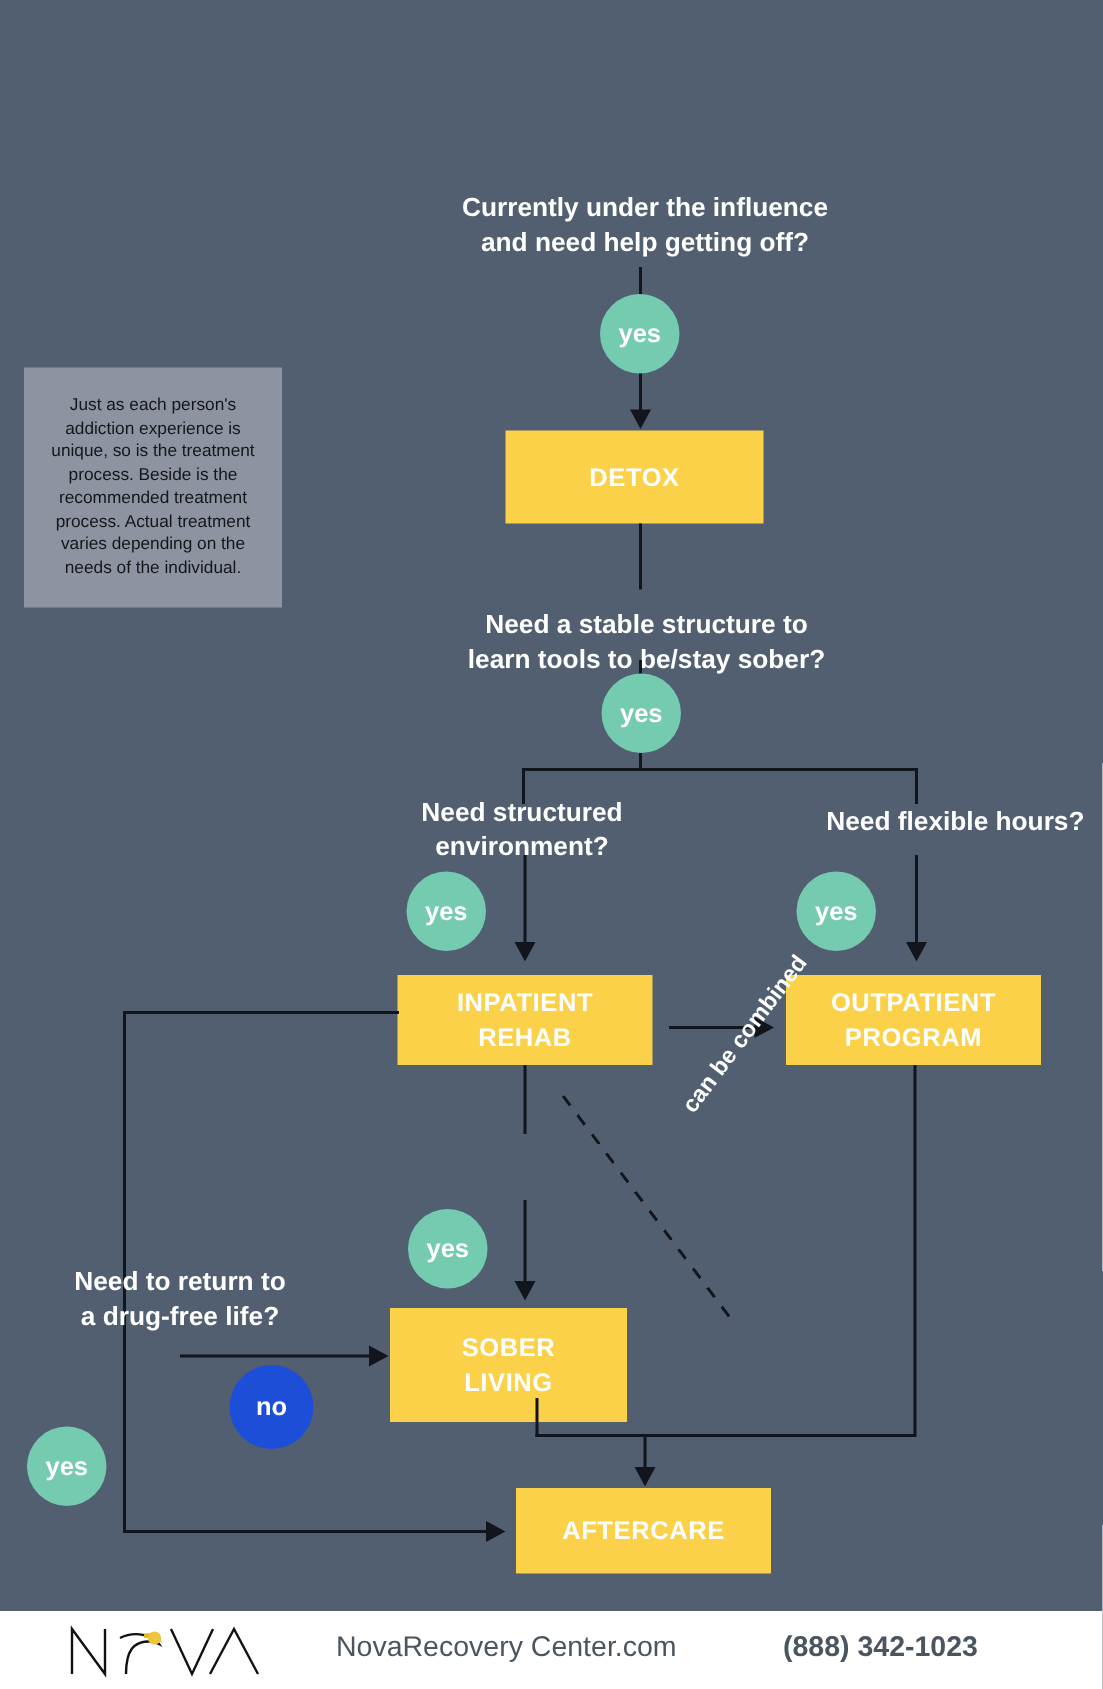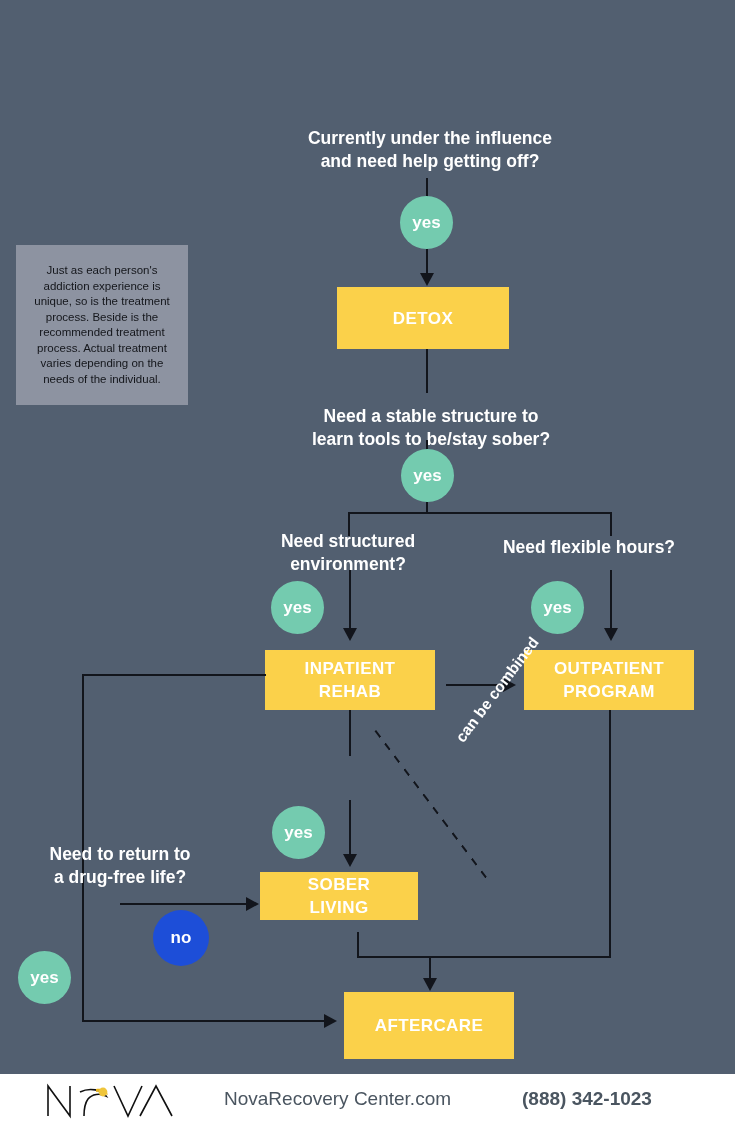--- a/index.html
+++ b/index.html
@@ -227,21 +227,21 @@
   <div class="line vline" style="left:610px; top:512px; height:24px;"></div>
 
   <div class="question" style="left:243px; top:530px; width:210px;">Need structured
 environment?</div>
 
   <div class="circle yes" style="left:271px; top:581px; width:53px; height:53px;">yes</div>
 
   <div class="line vline" style="left:349px; top:570px; height:60px;"></div>
   <div class="arrowhead arrow-down" style="left:343px; top:628px;"></div>
 
-  <div class="question" style="left:484px; top:536px; width:210px;">Need flexible hours?</div>
+  <div class="question" style="left:513px; top:536px; width:210px;text-align:right;">Need flexible hours?</div>
 
   <div class="circle yes" style="left:531px; top:581px; width:53px; height:53px;">yes</div>
 
   <div class="line vline" style="left:610px; top:570px; height:60px;"></div>
   <div class="arrowhead arrow-down" style="left:604px; top:628px;"></div>
 
   <div class="pbox" style="left:265px; top:650px; width:170px; height:60px;">INPATIENT
 REHAB</div>
 
   <div class="pbox" style="left:524px; top:650px; width:170px; height:60px;">OUTPATIENT
@@ -266,30 +266,30 @@
   <div class="question" style="left:5px; top:843px; width:230px;">Need to return to
 a drug-free life?</div>
 
   <div class="line hline" style="left:120px; top:903px; width:128px;"></div>
   <div class="arrowhead arrow-right" style="left:246px; top:897px;"></div>
 
   <div class="circle no" style="left:153px; top:910px; width:56px; height:56px;">no</div>
 
   <div class="circle yes" style="left:18px; top:951px; width:53px; height:53px;">yes</div>
 
-  <div class="pbox" style="left:260px; top:872px; width:158px; height:48px;">SOBER
+  <div class="pbox" style="left:260px; top:872px; width:158px; height:76px;">SOBER
 LIVING</div>
 
   <div class="line vline" style="left:357px; top:932px; height:26px;"></div>
   <div class="line hline" style="left:357px; top:956px; width:254px;"></div>
   <div class="line vline" style="left:609px; top:710px; height:246px;"></div>
   <div class="line vline" style="left:429px; top:956px; height:26px;"></div>
   <div class="arrowhead arrow-down" style="left:423px; top:978px;"></div>
 
-  <div class="pbox" style="left:344px; top:992px; width:170px; height:67px;">AFTERCARE</div>
+  <div class="pbox" style="left:344px; top:992px; width:170px; height:57px;">AFTERCARE</div>
 
   <div class="dashed-diagonal"></div>
   <div class="combined-label">can be combined</div>
 
   <div class="footer">
     <svg class="footer-logo" viewBox="0 0 145 40">
 
       <path d="M4 36 L4 6 L26 36 L26 6" fill="none" stroke="#111111" stroke-width="1.6"></path>
 
       <path d="M36 12 C46 7, 58 10, 62 16 C56 13, 48 14, 44 19 C41 23, 40 29, 40 36" fill="none" stroke="#111111" stroke-width="1.6"></path>

